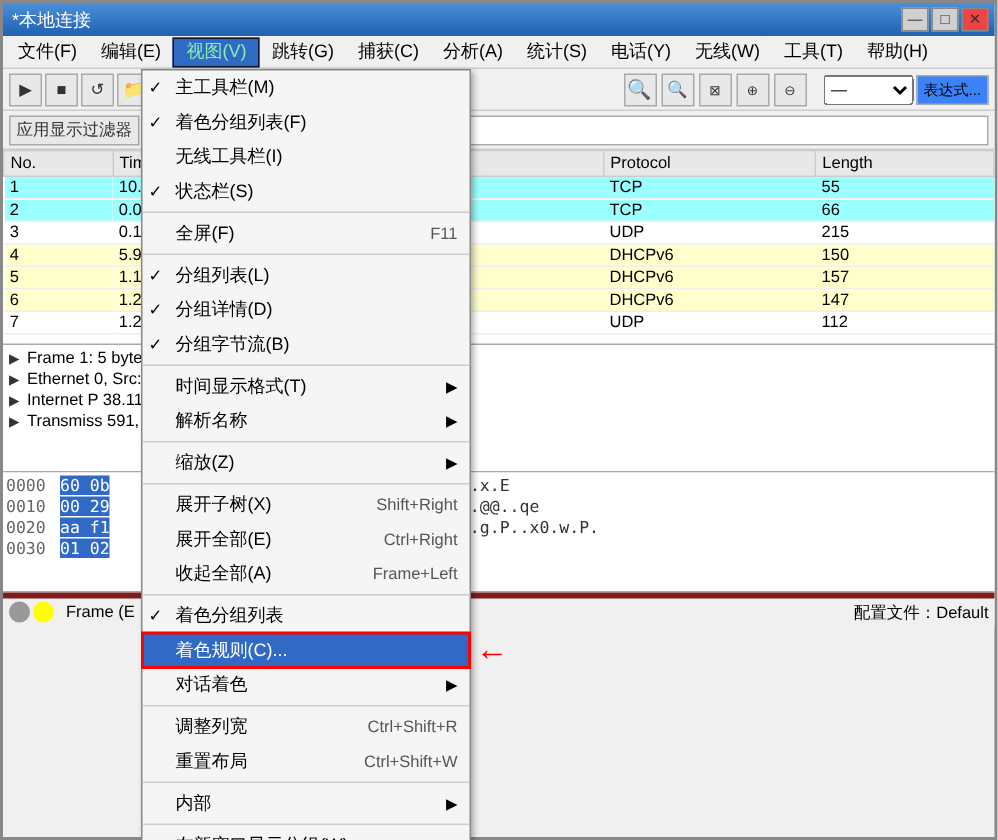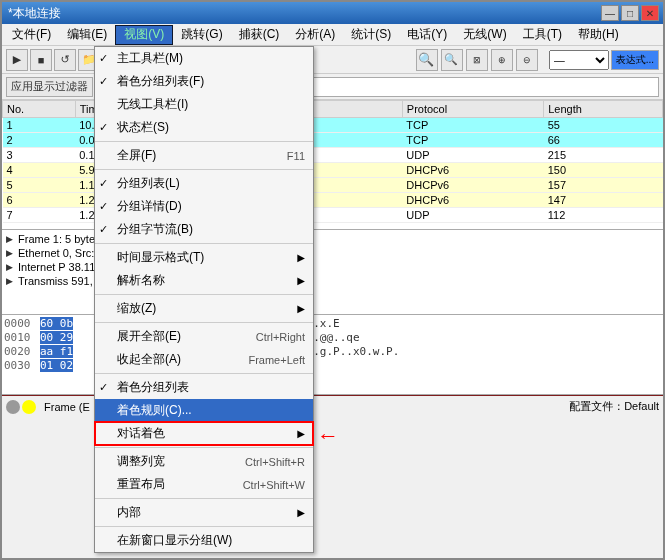--- a/index.html
+++ b/index.html
@@ -215,21 +215,21 @@
     .hex-bytes span.hl { background: #316ac5; color: white; }
     .hex-ascii {
       color: #333;
     }
     .hex-ascii span.hl { background: #316ac5; color: white; }
 
     
     .status-bar {
       height: 22px;
       background: #f0f0f0;
-      border-top: 1px solid #7f1d1d;
+      border-top: 4px solid #7f1d1d;
       display: flex;
       align-items: center;
       padding: 0 4px;
       font-size: 11px;
       gap: 8px;
       flex-shrink: 0;
     }
     .status-icons {
       display: flex;
       gap: 2px;
@@ -517,20 +517,25 @@
       </div>
       <div class="dd-sep"></div>
       <div class="dd-item">
         <span class="dd-check"></span>
         <span>缩放(Z)</span>
         <span class="dd-arrow">▶</span>
       </div>
       <div class="dd-sep"></div>
       <div class="dd-item">
         <span class="dd-check"></span>
+        <span>展开子树(X)</span>
+        <span class="dd-shortcut">Shift+Right</span>
+      </div>
+      <div class="dd-item">
+        <span class="dd-check"></span>
         <span>展开全部(E)</span>
         <span class="dd-shortcut">Ctrl+Right</span>
       </div>
       <div class="dd-item">
         <span class="dd-check"></span>
         <span>收起全部(A)</span>
         <span class="dd-shortcut">Frame+Left</span>
       </div>
       <div class="dd-sep"></div>
       <div class="dd-item">

